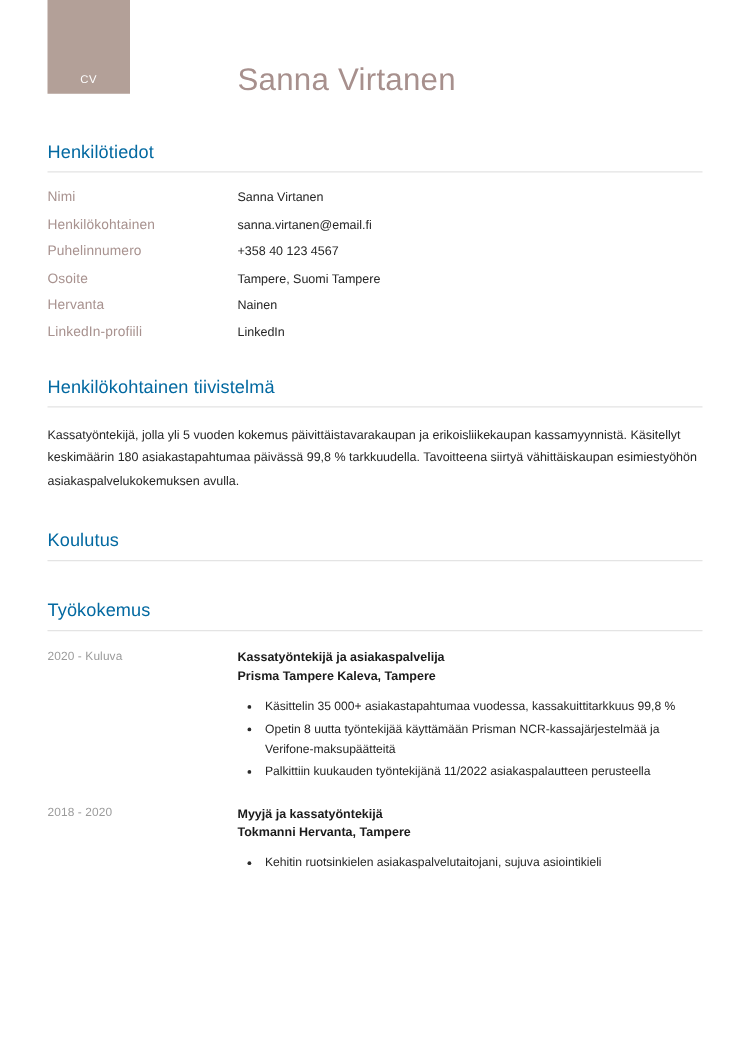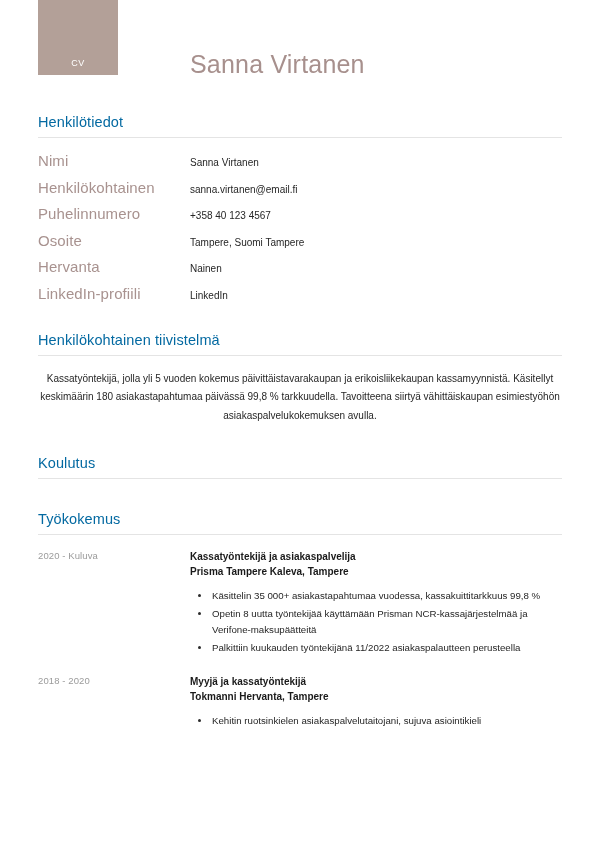--- a/index.html
+++ b/index.html
@@ -27,21 +27,21 @@
 
   
   .header {
     position: relative;
     height: 100px;
   }
   .cv-badge {
     position: absolute;
     left: 38px;
     top: 0;
-    width: 80px;
+    width: 66px;
     height: 75px;
     background: #b3a098;
     display: flex;
     align-items: flex-end;
     justify-content: center;
     padding-bottom: 7px;
     box-sizing: border-box;
   }
   .cv-badge-text {
     color: #ffffff;
@@ -86,37 +86,37 @@
 
   
   .info-row {
     display: flex;
     align-items: baseline;
     margin-bottom: 9.5px;
   }
   .info-label {
     width: 152px;
     flex: 0 0 152px;
-    font-size: 15px;
+    font-size: 11px;
     color: #a8928f;
     letter-spacing: 0.1px;
   }
   .info-value {
     font-size: 10px;
     color: #262626;
   }
 
   
   .summary-text {
     font-size: 10px;
     line-height: 1.85;
     color: #262626;
     margin: 0;
     max-width: 530px;
-    text-align: center;
+    text-align: left;
   }
 
   
   .entry {
     display: flex;
     align-items: flex-start;
     margin-bottom: 16px;
   }
   .entry-date {
     width: 152px;

